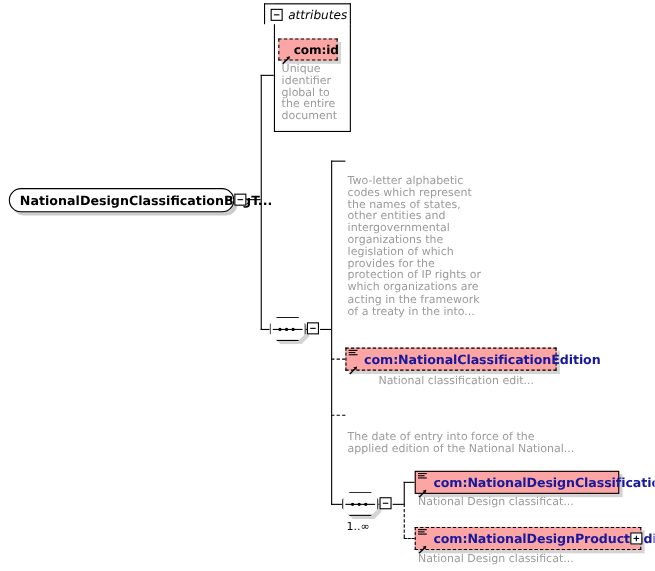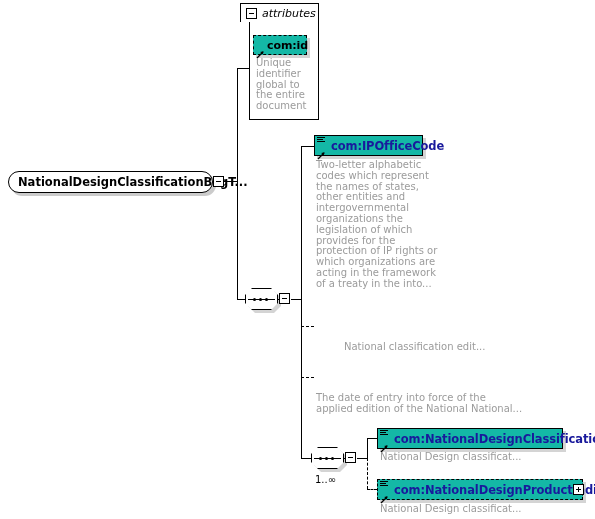--- a/index.html
+++ b/index.html
@@ -99,21 +99,21 @@
     top: 2px; bottom: 2px;
     left: 4px;
     width: 1px;
     background: #000000;
   }
   .pm.abs { position: absolute; }
   
   .node {
     position: absolute;
     box-sizing: border-box;
-    background: #14b8a6;
+    background: #fca5a5;
     border: 1px solid #000000;
     display: flex;
     align-items: center;
     white-space: nowrap;
     box-shadow: 3px 3px 0 0 rgba(170,170,170,0.5);
   }
   .node.optional {
     border: 1px dashed #000000;
   }
   .node .label {
@@ -290,47 +290,47 @@
   <div class="ln v" style="left:301px; top:146px; height:313px;"></div>
 
   <div class="ln h" style="left:301px; top:146px; width:13px;"></div>
 
   <div class="ln dash-h" style="left:301px; top:326px; width:13px;"></div>
 
   <div class="ln dash-h" style="left:301px; top:377px; width:13px;"></div>
 
   <div class="ln h" style="left:301px; top:458px; width:10px;"></div>
 
-  <div class="node" style="left:314px; top:135px; width:109px; height:21px;">
-    <span class="glyph-lines">
-        <i></i>
-        <i></i>
-        <i></i>
-      </span>
-    <span class="glyph-arrow">
-      <svg width="9" height="9" viewBox="0 0 9 9">
-        <path d="M1,8 L7,2" stroke="#000" stroke-width="1.2" fill="none"></path>
-        <path d="M7.6,1.2 L4.2,2.1 L6.8,4.3 Z" fill="#000"></path>
-      </svg>
-    </span>
-    <span class="label">com:IPOfficeCode</span>
-  </div>
   <div class="doc" style="left:316px; top:160px; width:122px;">Two-letter alphabetic
 codes which represent
 the names of states,
 other entities and
 intergovernmental
 organizations the
 legislation of which
 provides for the
 protection of IP rights or
 which organizations are
 acting in the framework
 of a treaty in the into...</div>
 
+  <div class="node optional" style="left:314px; top:316px; width:192px; height:21px;">
+    <span class="glyph-lines">
+        <i></i>
+        <i></i>
+        <i></i>
+      </span>
+    <span class="glyph-arrow">
+      <svg width="9" height="9" viewBox="0 0 9 9">
+        <path d="M1,8 L7,2" stroke="#000" stroke-width="1.2" fill="none"></path>
+        <path d="M7.6,1.2 L4.2,2.1 L6.8,4.3 Z" fill="#000"></path>
+      </svg>
+    </span>
+    <span class="label">com:NationalClassificationEdition</span>
+  </div>
   <div class="doc" style="left:316px; top:342px; width:230px;margin-left:28px;">National classification edit...</div>
 
   <div class="doc" style="left:316px; top:393px; width:230px;">The date of entry into force of the
 applied edition of the National National...</div>
 
   <div class="seq" style="left:311px; top:447px;">
     <div class="octshadow"></div>
     <div class="oct"></div>
     <div class="barleft"></div>
     <div class="dots">

